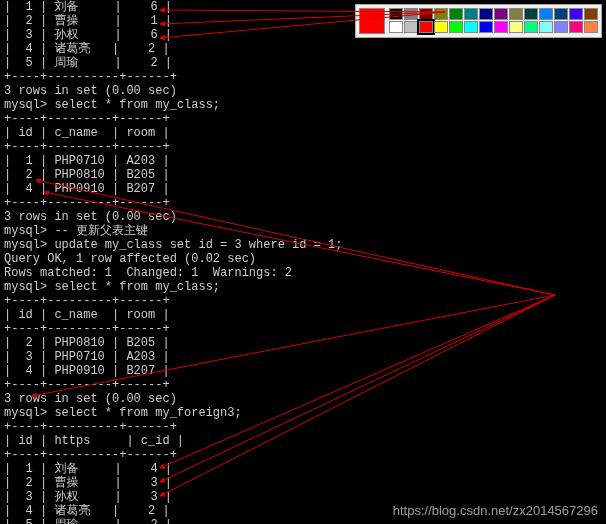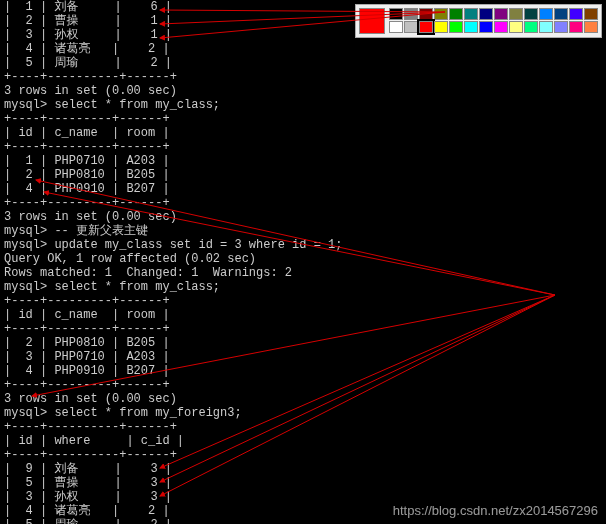--- a/index.html
+++ b/index.html
@@ -62,21 +62,21 @@
     color: rgba(255,255,255,0.6);
     font-family: Arial, sans-serif;
     font-size: 13px;
   }
 </style>
 </head>
 <body>
 
 <div class="terminal"><span>|  1 | 刘备     |    6 |</span>
 <span>|  2 | 曹操     |    1 |</span>
-<span>|  3 | 孙权     |    1 |</span>
+<span>|  3 | 孙权     |    6 |</span>
 <span>|  4 | 诸葛亮   |    2 |</span>
 <span>|  5 | 周瑜     |    2 |</span>
 <span>+----+----------+------+</span>
 <span>3 rows in set (0.00 sec)</span>
 <span>mysql&gt; select * from my_class;</span>
 <span>+----+---------+------+</span>
 <span>| id | c_name  | room |</span>
 <span>+----+---------+------+</span>
 <span>|  1 | PHP0710 | A203 |</span>
 <span>|  2 | PHP0810 | B205 |</span>
@@ -91,24 +91,24 @@
 <span>+----+---------+------+</span>
 <span>| id | c_name  | room |</span>
 <span>+----+---------+------+</span>
 <span>|  2 | PHP0810 | B205 |</span>
 <span>|  3 | PHP0710 | A203 |</span>
 <span>|  4 | PHP0910 | B207 |</span>
 <span>+----+---------+------+</span>
 <span>3 rows in set (0.00 sec)</span>
 <span>mysql&gt; select * from my_foreign3;</span>
 <span>+----+----------+------+</span>
-<span>| id | where     | c_id |</span>
+<span>| id | https     | c_id |</span>
 <span>+----+----------+------+</span>
-<span>|  9 | 刘备     |    3 |</span>
-<span>|  5 | 曹操     |    3 |</span>
+<span>|  1 | 刘备     |    4 |</span>
+<span>|  2 | 曹操     |    3 |</span>
 <span>|  3 | 孙权     |    3 |</span>
 <span>|  4 | 诸葛亮   |    2 |</span>
 <span>|  5 | 周瑜     |    2 |</span></div>
 
 <div class="palette">
   <div class="palette-top">
     <div class="active-sample" style="background:#ff0000"></div>
     <div class="palette-grid">
       <div class="palette-row" id="prow1">
           <div class="swatch" style="background: rgb(0, 0, 0);"></div>

